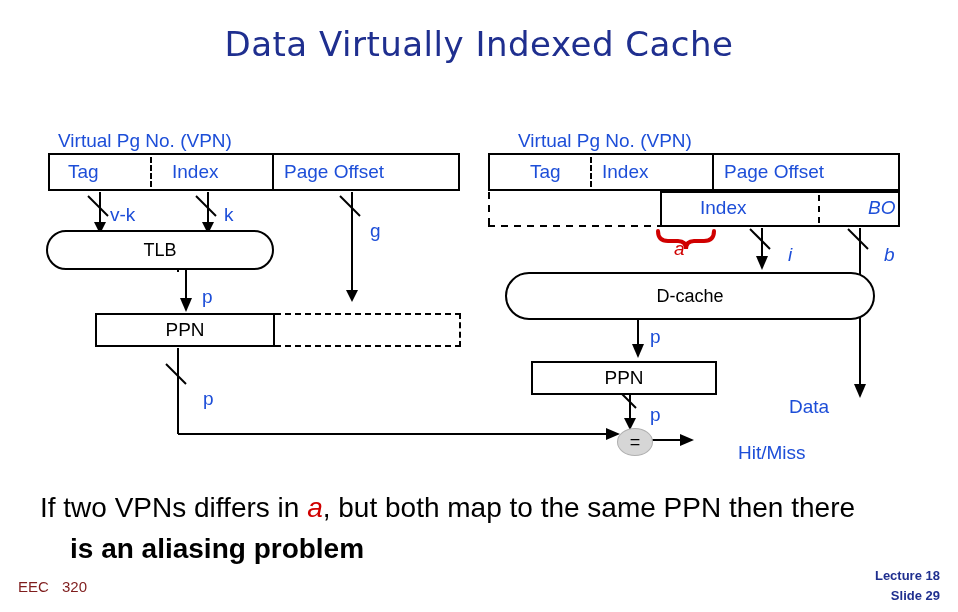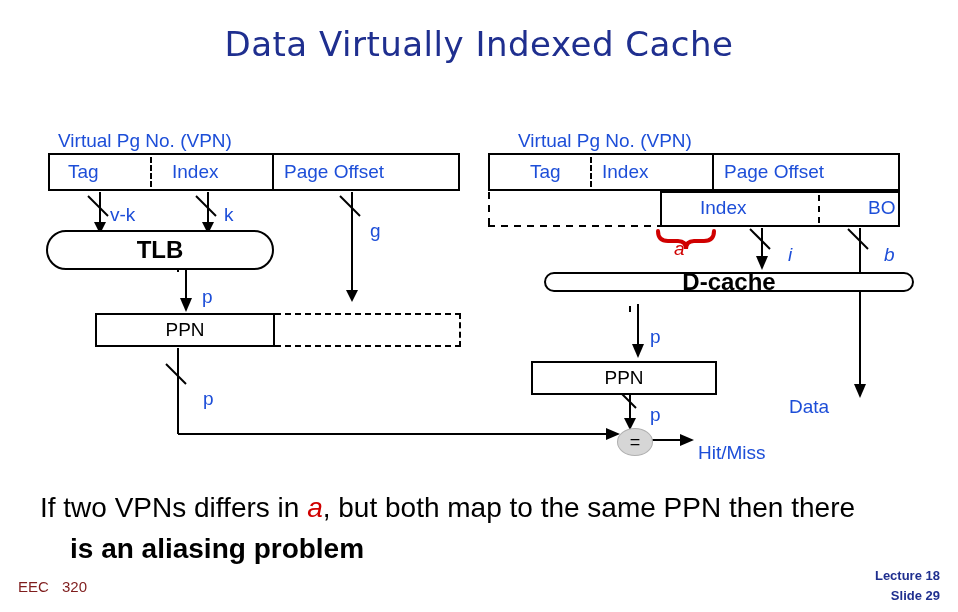--- a/index.html
+++ b/index.html
@@ -13,21 +13,21 @@
     left:0;right:0;top:24px;text-align:center;
     font-family:"DejaVu Sans", sans-serif;
     font-size:34px;color:#1f2f8f;letter-spacing:0.5px;
   }
   .boxline{border:2px solid #000;box-sizing:border-box;}
   .lbl{font-size:19px;color:#1d4ed8;white-space:nowrap;}
   .dashv{border-left:2px dashed #000;}
   .rounded{
     border:2px solid #000;border-radius:26px;box-sizing:border-box;
     display:flex;align-items:center;justify-content:center;
-    font-size:24px;background:#fff;font-weight:bold;
+    font-size:18px;background:#fff;
   }
   .plainbox{
     border:2px solid #000;box-sizing:border-box;
     display:flex;align-items:center;justify-content:center;
     font-size:19px;background:#fff;
   }
   .dashbox{
     border:2px dashed #000;box-sizing:border-box;background:transparent;
   }
   .vline{border-left:2px solid #000;}
@@ -95,21 +95,21 @@
 <div class="abs boxline" style="left:488px;top:153px;width:412px;height:38px;"></div>
 <div class="abs dashv" style="left:590px;top:157px;height:30px;"></div>
 <div class="abs vline" style="left:712px;top:155px;height:34px;"></div>
 <div class="abs lbl" style="left:530px;top:161px;">Tag</div>
 <div class="abs lbl" style="left:602px;top:161px;">Index</div>
 <div class="abs lbl" style="left:724px;top:161px;">Page Offset</div>
 
 <div class="abs boxline" style="left:660px;top:191px;width:240px;height:36px;"></div>
 <div class="abs dashv" style="left:818px;top:195px;height:28px;"></div>
 <div class="abs lbl" style="left:700px;top:197px;">Index</div>
-<div class="abs lbl" style="left:868px;top:197px;">BO</div>
+<div class="abs lbl" style="left:868px;top:197px;font-style:italic;">BO</div>
 
 <svg class="abs" style="left:0;top:0;width:958px;height:612px;pointer-events:none;">
   <line x1="489" y1="192" x2="489" y2="226" stroke="#000" stroke-width="2" stroke-dasharray="7,6"></line>
   <line x1="488" y1="226" x2="662" y2="226" stroke="#000" stroke-width="2" stroke-dasharray="7,6"></line>
 
   <path d="M658,231 q0,10 10,10 h10 q8,0 8,8 q0,-8 8,-8 h10 q10,0 10,-10" fill="none" stroke="#d00000" stroke-width="4" stroke-linecap="round"></path>
 
   <line x1="750" y1="229" x2="770" y2="249" stroke="#000" stroke-width="2"></line>
   <line x1="762" y1="228" x2="762" y2="262" stroke="#000" stroke-width="2"></line>
   <polygon points="762,270 756,256 768,256" fill="#000"></polygon>
@@ -127,32 +127,32 @@
   <polygon points="630,430 624,418 636,418" fill="#000"></polygon>
 
   <line x1="652" y1="440" x2="686" y2="440" stroke="#000" stroke-width="2"></line>
   <polygon points="694,440 680,434 680,446" fill="#000"></polygon>
 </svg>
 
 <div class="abs lbl red" style="left:674px;top:238px;font-style:italic;">a</div>
 <div class="abs lbl" style="left:788px;top:244px;font-style:italic;">i</div>
 <div class="abs lbl" style="left:884px;top:244px;font-style:italic;">b</div>
 
-<div class="abs rounded" style="left:544px;top:272px;width:370px;height:20px;">D-cache</div>
+<div class="abs rounded" style="left:505px;top:272px;width:370px;height:48px;">D-cache</div>
 
 <div class="abs lbl" style="left:650px;top:326px;">p</div>
 
 <div class="abs plainbox" style="left:531px;top:361px;width:186px;height:34px;">PPN</div>
 
 <div class="abs lbl" style="left:650px;top:404px;">p</div>
 
 <div class="abs" style="left:617px;top:428px;width:34px;height:26px;border-radius:50%;background:#d6d6d6;border:1px solid #b0b0b0;display:flex;align-items:center;justify-content:center;font-size:18px;color:#000;">=</div>
 
 <div class="abs lbl" style="left:789px;top:396px;">Data</div>
-<div class="abs lbl" style="left:698px;top:442px;">Hit/Miss</div>
+<div class="abs lbl" style="left:738px;top:442px;">Hit/Miss</div>
 
 <div class="abs caption" style="left:40px;top:488px;width:890px;">
   <span>If two VPNs differs in </span><span class="red" style="font-style:italic;">a</span><span>, but both map to the same PPN then there</span>
   <div style="margin-left:30px;font-weight:bold;">is an aliasing problem</div>
 </div>
 
 <div class="abs footer-left" style="left:18px;top:578px;">EEC</div>
 <div class="abs footer-left" style="left:62px;top:578px;">320</div>
 <div class="abs footer-right" style="right:18px;top:566px;">
   <div>Lecture 18</div>

